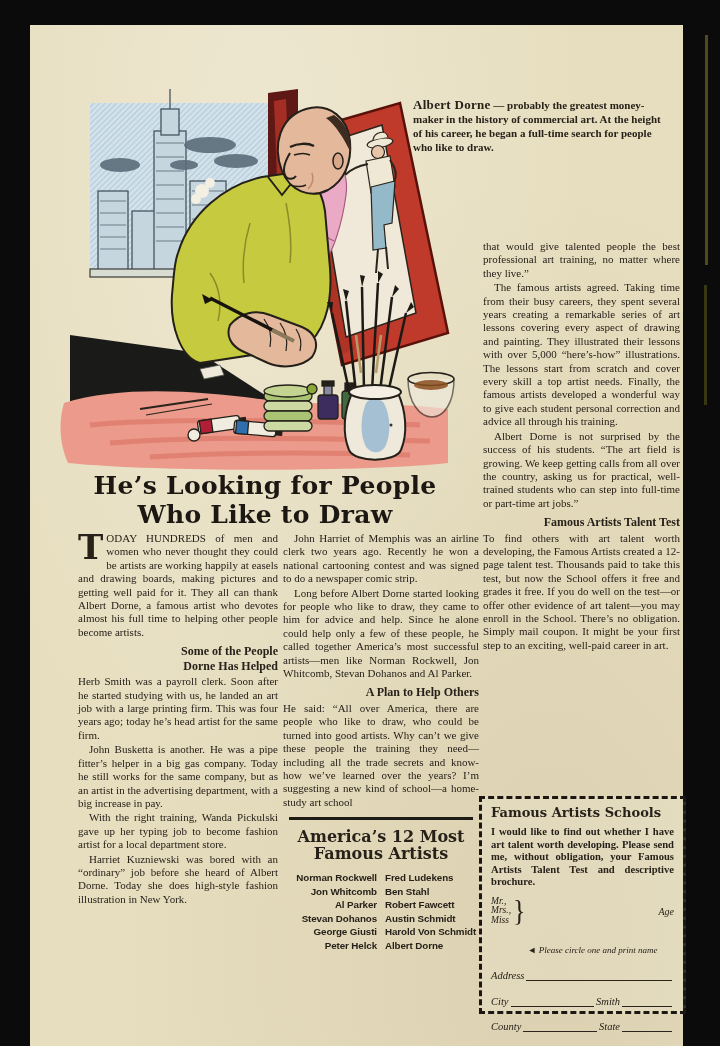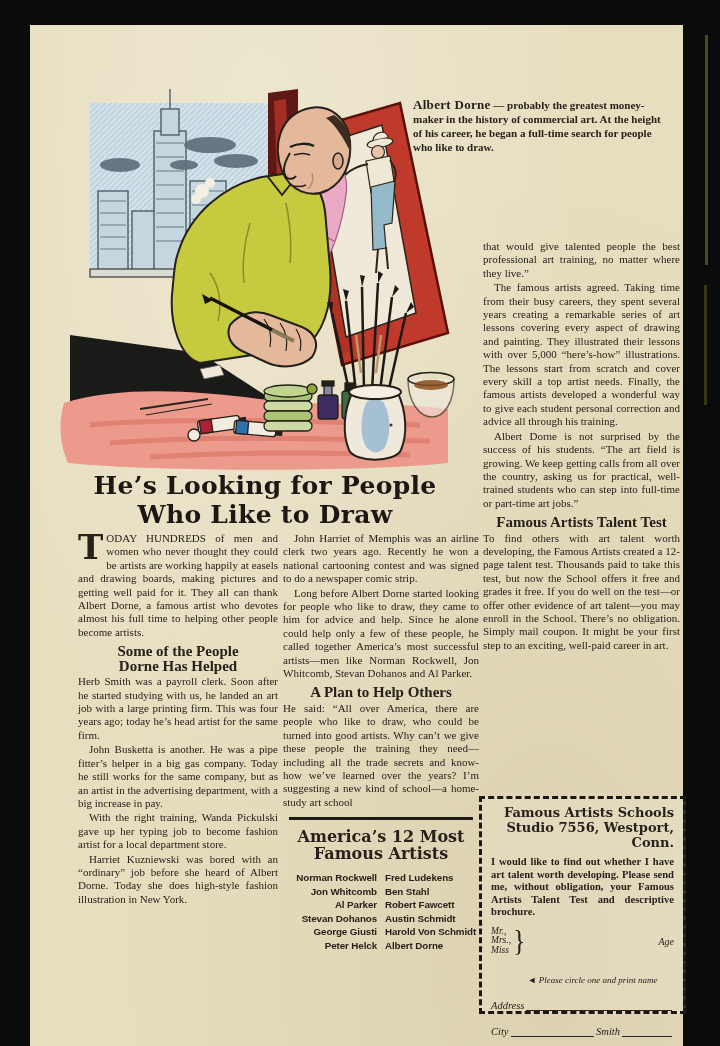--- a/index.html
+++ b/index.html
@@ -20,38 +20,38 @@
   .headline{position:absolute;left:30px;top:446px;width:410px;text-align:center;
             font-family:"DejaVu Serif",serif;font-weight:bold;font-size:25px;line-height:29px;
             color:#1c1712;letter-spacing:.3px;}
 
   .col{position:absolute;font-size:11px;line-height:13.4px;text-align:justify;}
   .col p{margin:0 0 1px 0;}
   .col-left{left:48px;top:507px;width:200px;}
   .col-mid{left:253px;top:507px;width:196px;}
   .col-right{left:453px;top:215px;width:197px;}
   .ind{text-indent:11px;}
-  .subhead{font-size:15px;line-height:14.5px;font-weight:bold;margin:5px 0 2px 0;text-align:center;}
+  .subhead{font-size:12px;line-height:14.5px;font-weight:bold;margin:5px 0 2px 0;text-align:right;}
   .shl{display:block;}
   .dropcap{float:left;font-family:"DejaVu Serif",serif;font-weight:bold;
            font-size:34px;line-height:26px;padding:2px 3px 0 0;}
 
   .artists-box{margin-top:8px;}
   .box-rule{height:3px;background:#1e1a14;width:94%;margin:0 auto 8px auto;}
   .box-title{text-align:center;font-family:"DejaVu Serif",serif;font-weight:bold;
              font-size:16px;line-height:17px;margin-bottom:9px;}
   .names{display:flex;font-family:"Liberation Sans",sans-serif;font-weight:bold;
          font-size:9.8px;line-height:13.5px;letter-spacing:-.1px;}
   .names-l{flex:1;text-align:right;padding-right:4px;}
   .names-r{flex:1;text-align:left;padding-left:4px;}
   .names span{display:block;}
 
   .coupon{position:absolute;left:449px;top:771px;width:207px;height:218px;
           border:3px dashed #1c1712;padding:6px 9px;box-sizing:border-box;background:rgba(255,252,240,.15);}
-  .coupon-title{font-family:"DejaVu Serif",serif;font-weight:bold;font-size:13px;line-height:15px;text-align:right;}
+  .coupon-title{font-family:"DejaVu Serif",serif;font-weight:bold;font-size:13px;line-height:15px;}
   .coupon-body{font-weight:bold;font-size:10.6px;line-height:12.6px;margin:6px 0 0 0;text-align:justify;}
   .salut-row{display:flex;align-items:flex-start;margin-top:8px;}
   .salut-stack{display:flex;flex-direction:column;font-style:italic;font-size:9.5px;line-height:9.5px;}
   .brace{font-size:26px;line-height:28px;transform:scaleY(1.1);margin:0 2px;}
   .name-area{flex:1;}
   .name-line{display:flex;align-items:flex-end;font-style:italic;font-size:10px;flex-direction:column;}
   .note{font-style:italic;font-size:9px;line-height:11px;margin-top:1px;}
   .field-row{display:flex;align-items:flex-end;font-style:italic;font-size:10.5px;margin-top:14.5px;}
   .rule{flex:1;border-bottom:1.2px solid #2a241c;margin:0 2px;min-height:8px;}
   .r-age{flex:0 0 26px;}
@@ -276,21 +276,20 @@
       <p>that would give talented people the best professional art training, no matter where they live.”</p>
       <p class="ind">The famous artists agreed. Taking time from their busy careers, they spent several years creating a remarkable series of art lessons covering every aspect of drawing and painting. They illustrated their lessons with over 5,000 “here’s-how” illustrations. The lessons start from scratch and cover every skill a top artist needs. Finally, the famous artists developed a wonderful way to give each student personal correction and advice all through his training.</p>
       <p class="ind">Albert Dorne is not surprised by the success of his students. “The art field is growing. We keep getting calls from all over the country, asking us for practical, well-trained students who can step into full-time or part-time art jobs.”</p>
       <h3 class="subhead">Famous Artists Talent Test</h3>
       <p>To find others with art talent worth developing, the Famous Artists created a 12-page talent test. Thousands paid to take this test, but now the School offers it free and grades it free. If you do well on the test—or offer other evidence of art talent—you may enroll in the School. There’s no obligation. Simply mail coupon. It might be your first step to an exciting, well-paid career in art.</p>
     </div>
 
     <div class="coupon">
       <div class="coupon-title">
         <span class="shl">Famous Artists Schools</span>
-        <span class="shl">Studio 7556, Westport, Conn.</span>
       </div>
       <p class="coupon-body">I would like to find out whether I have art talent worth developing. Please send me, without obligation, your Famous Artists Talent Test and descriptive brochure.</p>
       <div class="salut-row">
         <div class="salut-stack">
           <span>Mr.,</span>
           <span>Mrs.,</span>
           <span>Miss</span>
         </div>
         <div class="brace">}</div>
         <div class="name-area">

